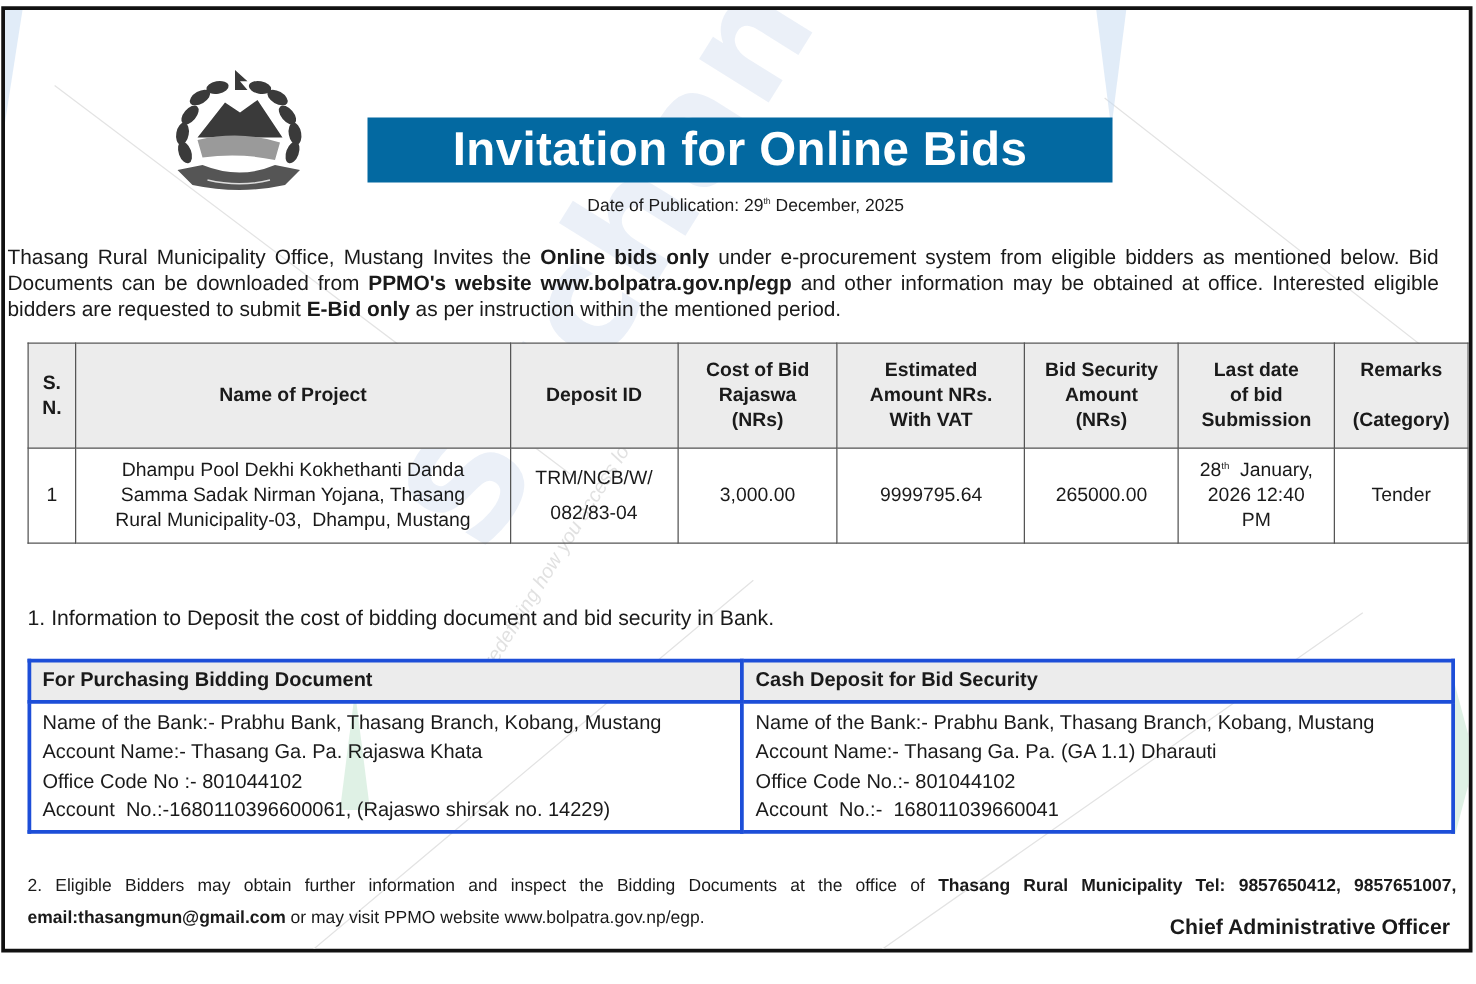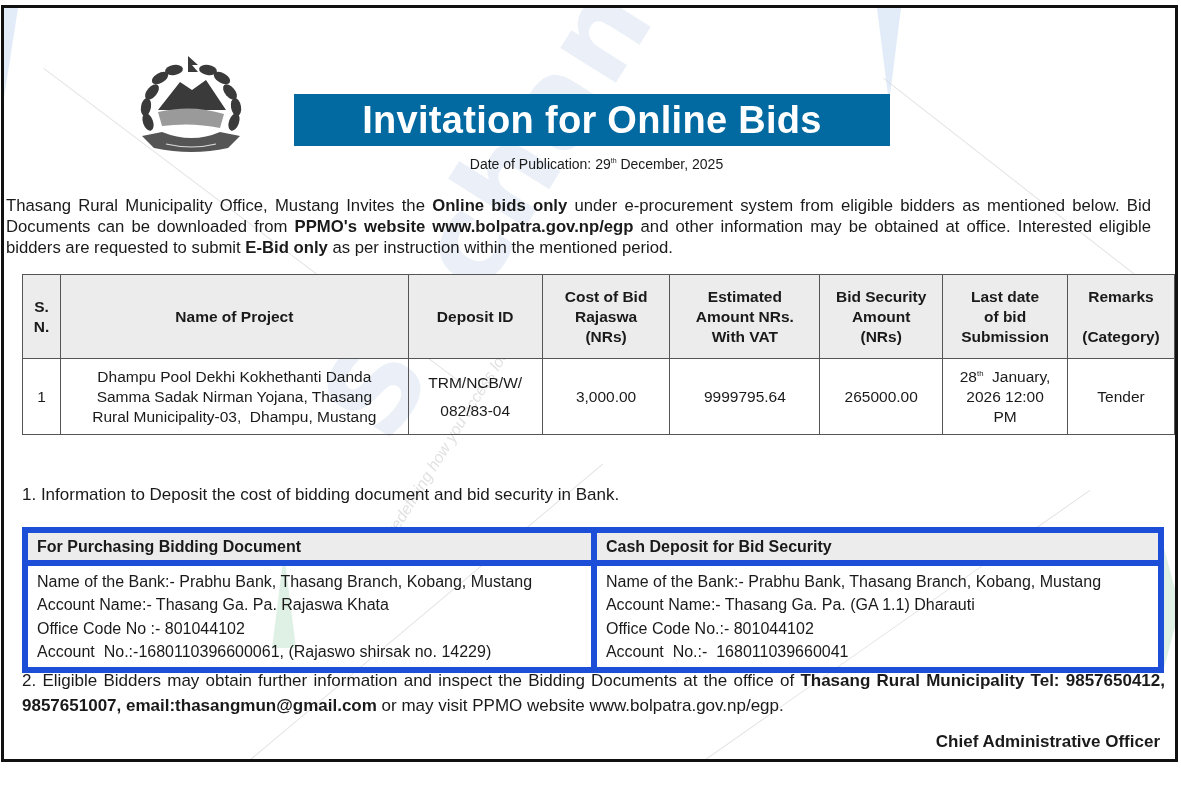--- a/index.html
+++ b/index.html
@@ -60,27 +60,27 @@
   .bid-table th { background: #ececec; font-weight: bold; height: 84px; }
   .bid-table td { height: 76px; margin-left: 16px; }
 
   .opening {
     position: absolute; left: 18px; top: 447px; font-size: 17px;
   }
   .opening b { font-weight: bold; }
   .note1 { position: absolute; left: 18px; top: 477px; font-size: 17px; }
 
   .bank-table { left: 18px; top: 519px; width: 1142px; }
-  .bank-table th, .bank-table td { border: 6px solid #1d4ed8; font-size: 16px; text-align: left; }
+  .bank-table th, .bank-table td { border: 3px solid #1d4ed8; font-size: 16px; text-align: left; }
   .bank-table th { background: #ececec; font-weight: bold; height: 33px; padding-left: 9px; }
   .bank-table td { vertical-align: top; padding: 4px 9px 4px 9px; line-height: 23.3px; height: 100px; margin-top: 12px; }
   .bank-line { display: block; white-space: nowrap; }
 
   .note2 {
-    position: absolute; left: 18px; top: 660px; width: 1143px; font-size: 17px;
+    position: absolute; left: 18px; top: 688px; width: 1143px; font-size: 14px;
     line-height: 25px; text-align: justify;
   }
   .note2 b { font-weight: bold; }
 
   .signature {
     position: absolute; right: 15px; top: 724px; font-weight: bold; font-size: 17px;
   }
   .source {
     position: absolute; right: 3px; top: 764px; font-size: 15.5px; font-style: italic; margin-top: 43px;
   }
@@ -155,21 +155,21 @@
       </tr>
     </thead>
     <tbody>
       <tr>
         <td>1</td>
         <td><span>Dhampu Pool Dekhi Kokhethanti Danda</span><br><span>Samma Sadak Nirman Yojana, Thasang</span><br><span style="white-space:pre">Rural Municipality-03,  Dhampu, Mustang</span></td>
         <td style="line-height:28px"><span>TRM/NCB/W/</span><br><span>082/83-04</span></td>
         <td>3,000.00</td>
         <td>9999795.64</td>
         <td>265000.00</td>
-        <td><span>28</span><sup>th</sup><span style="white-space:pre">  January,</span><br><span>2026 12:00</span><br><span>PM</span></td>
+        <td><span>28</span><sup>th</sup><span style="white-space:pre">  January,</span><br><span>2026 12:40</span><br><span>PM</span></td>
         <td>Tender</td>
       </tr>
     </tbody>
   </table>
 
 
   <div class="note1">1. Information to Deposit the cost of bidding document and bid security in Bank.</div>
 
   <table class="bank-table">
     <colgroup>

